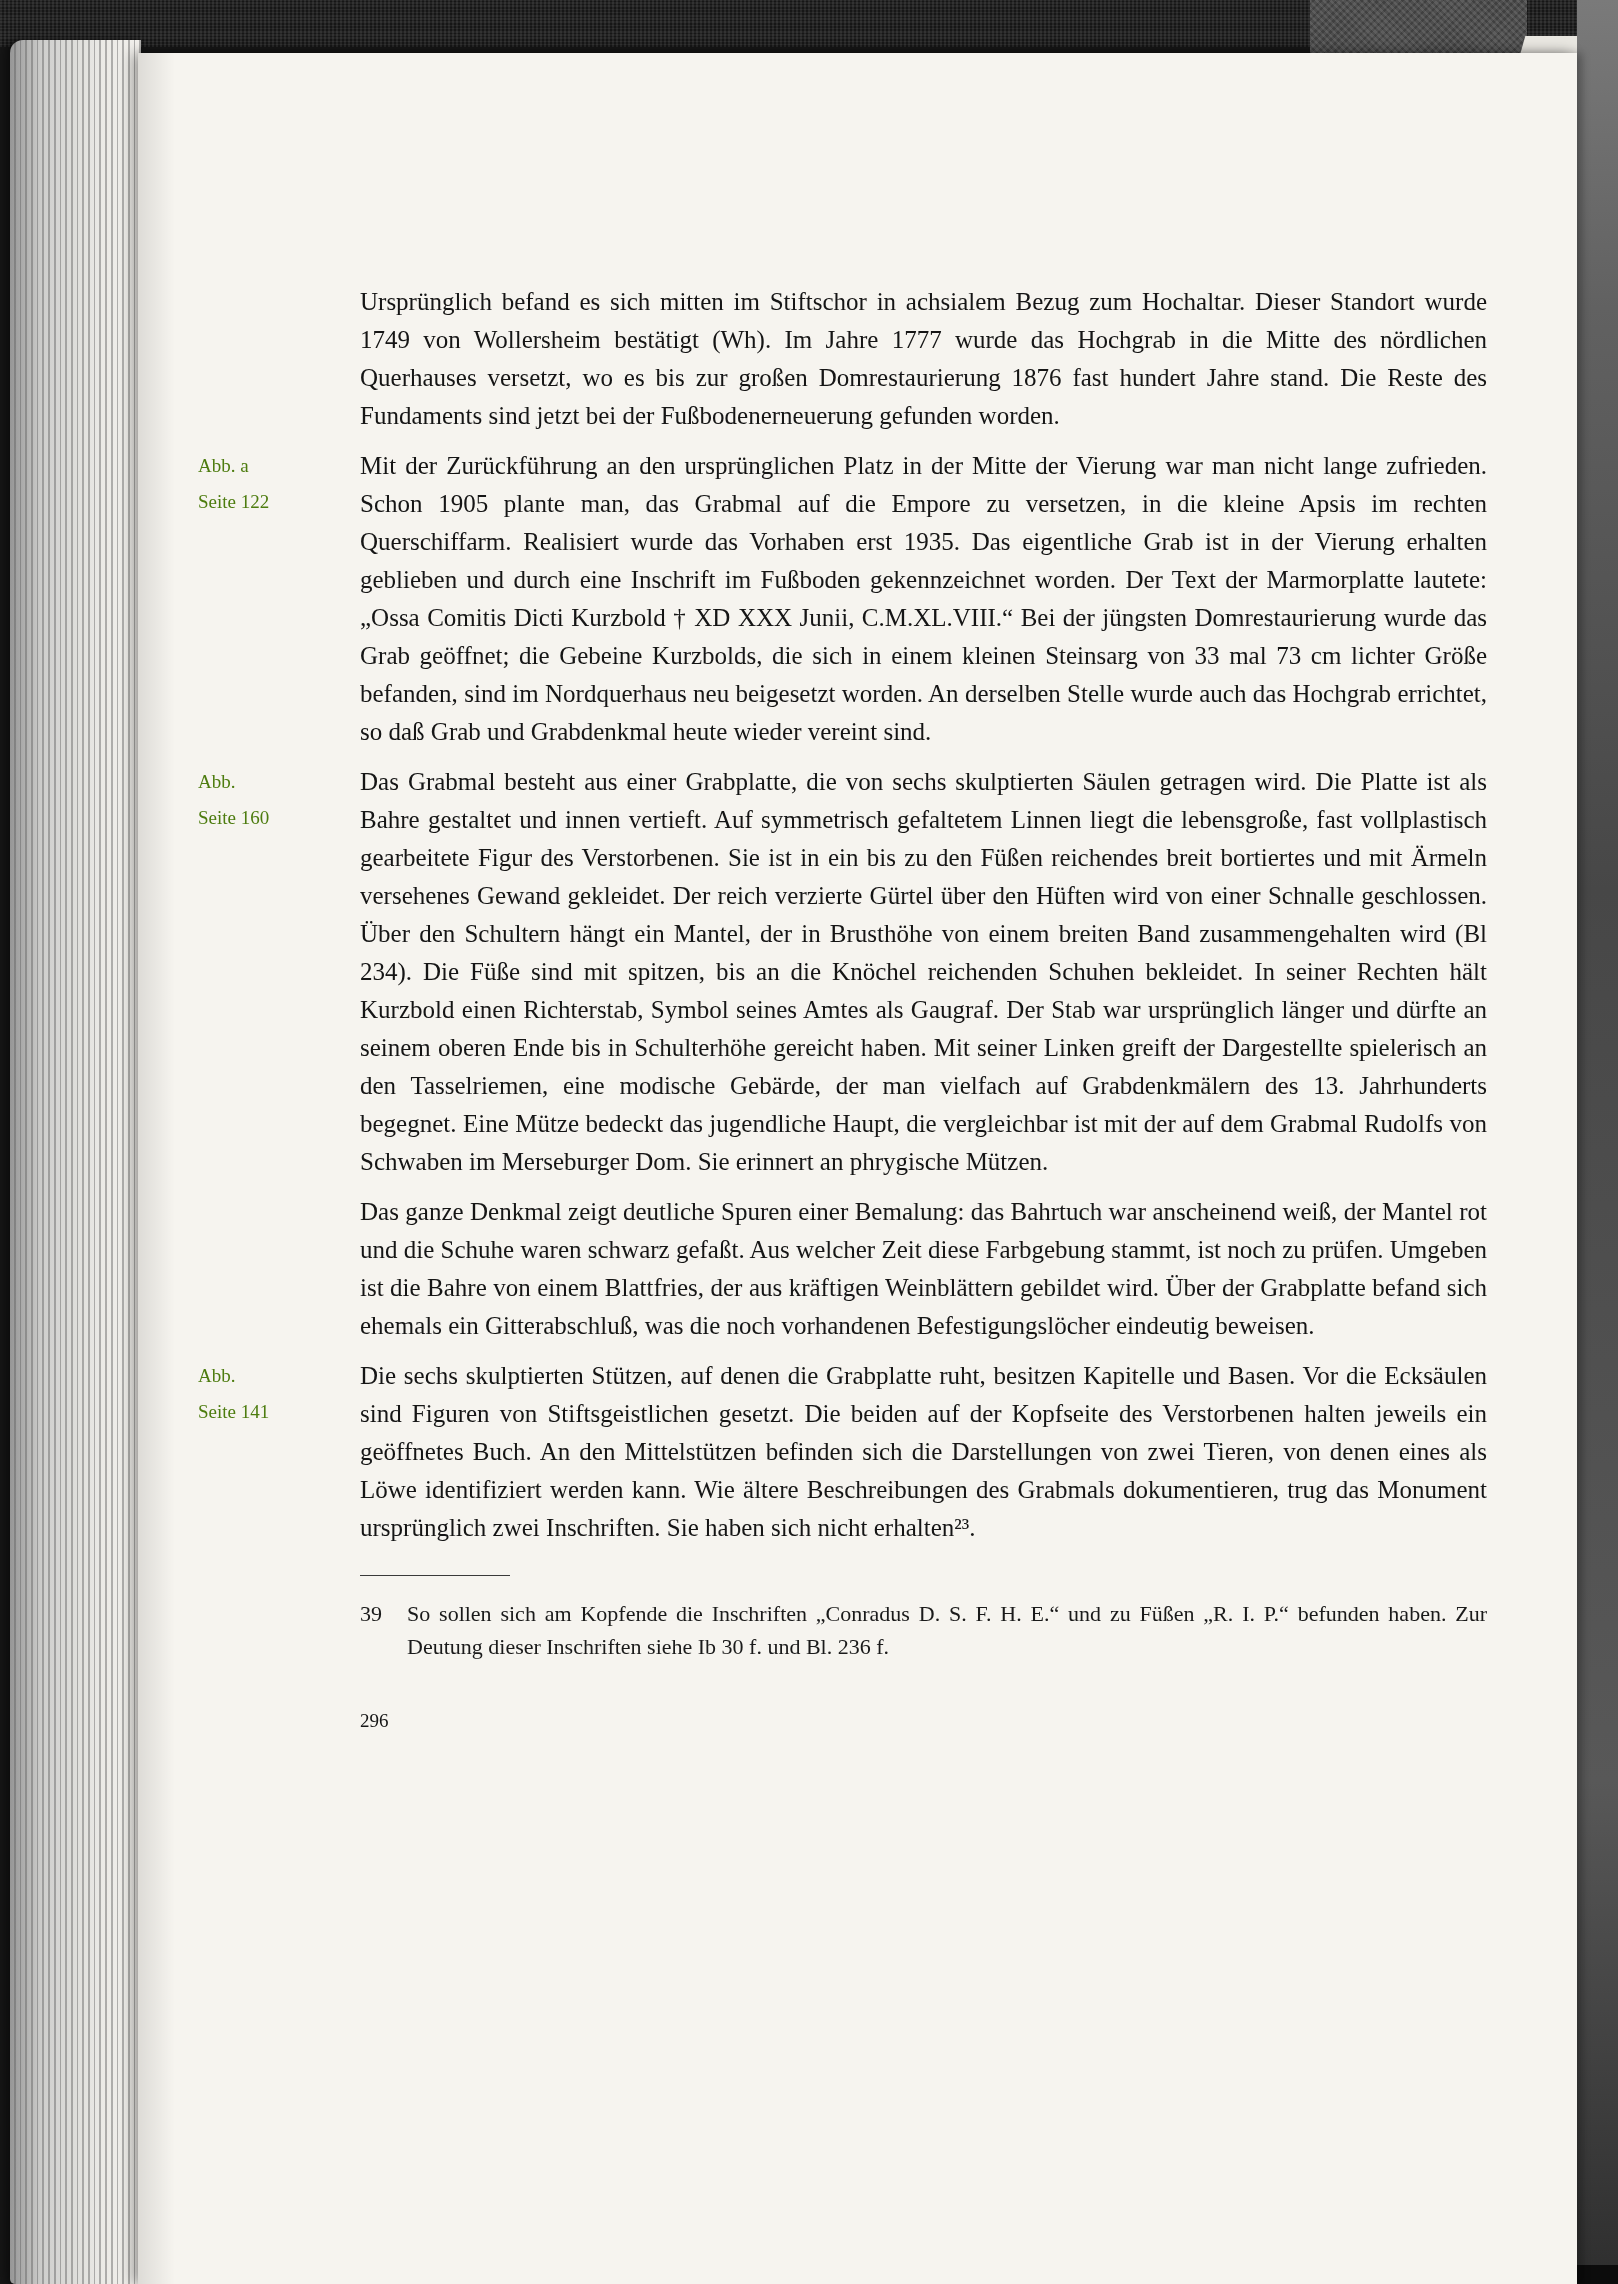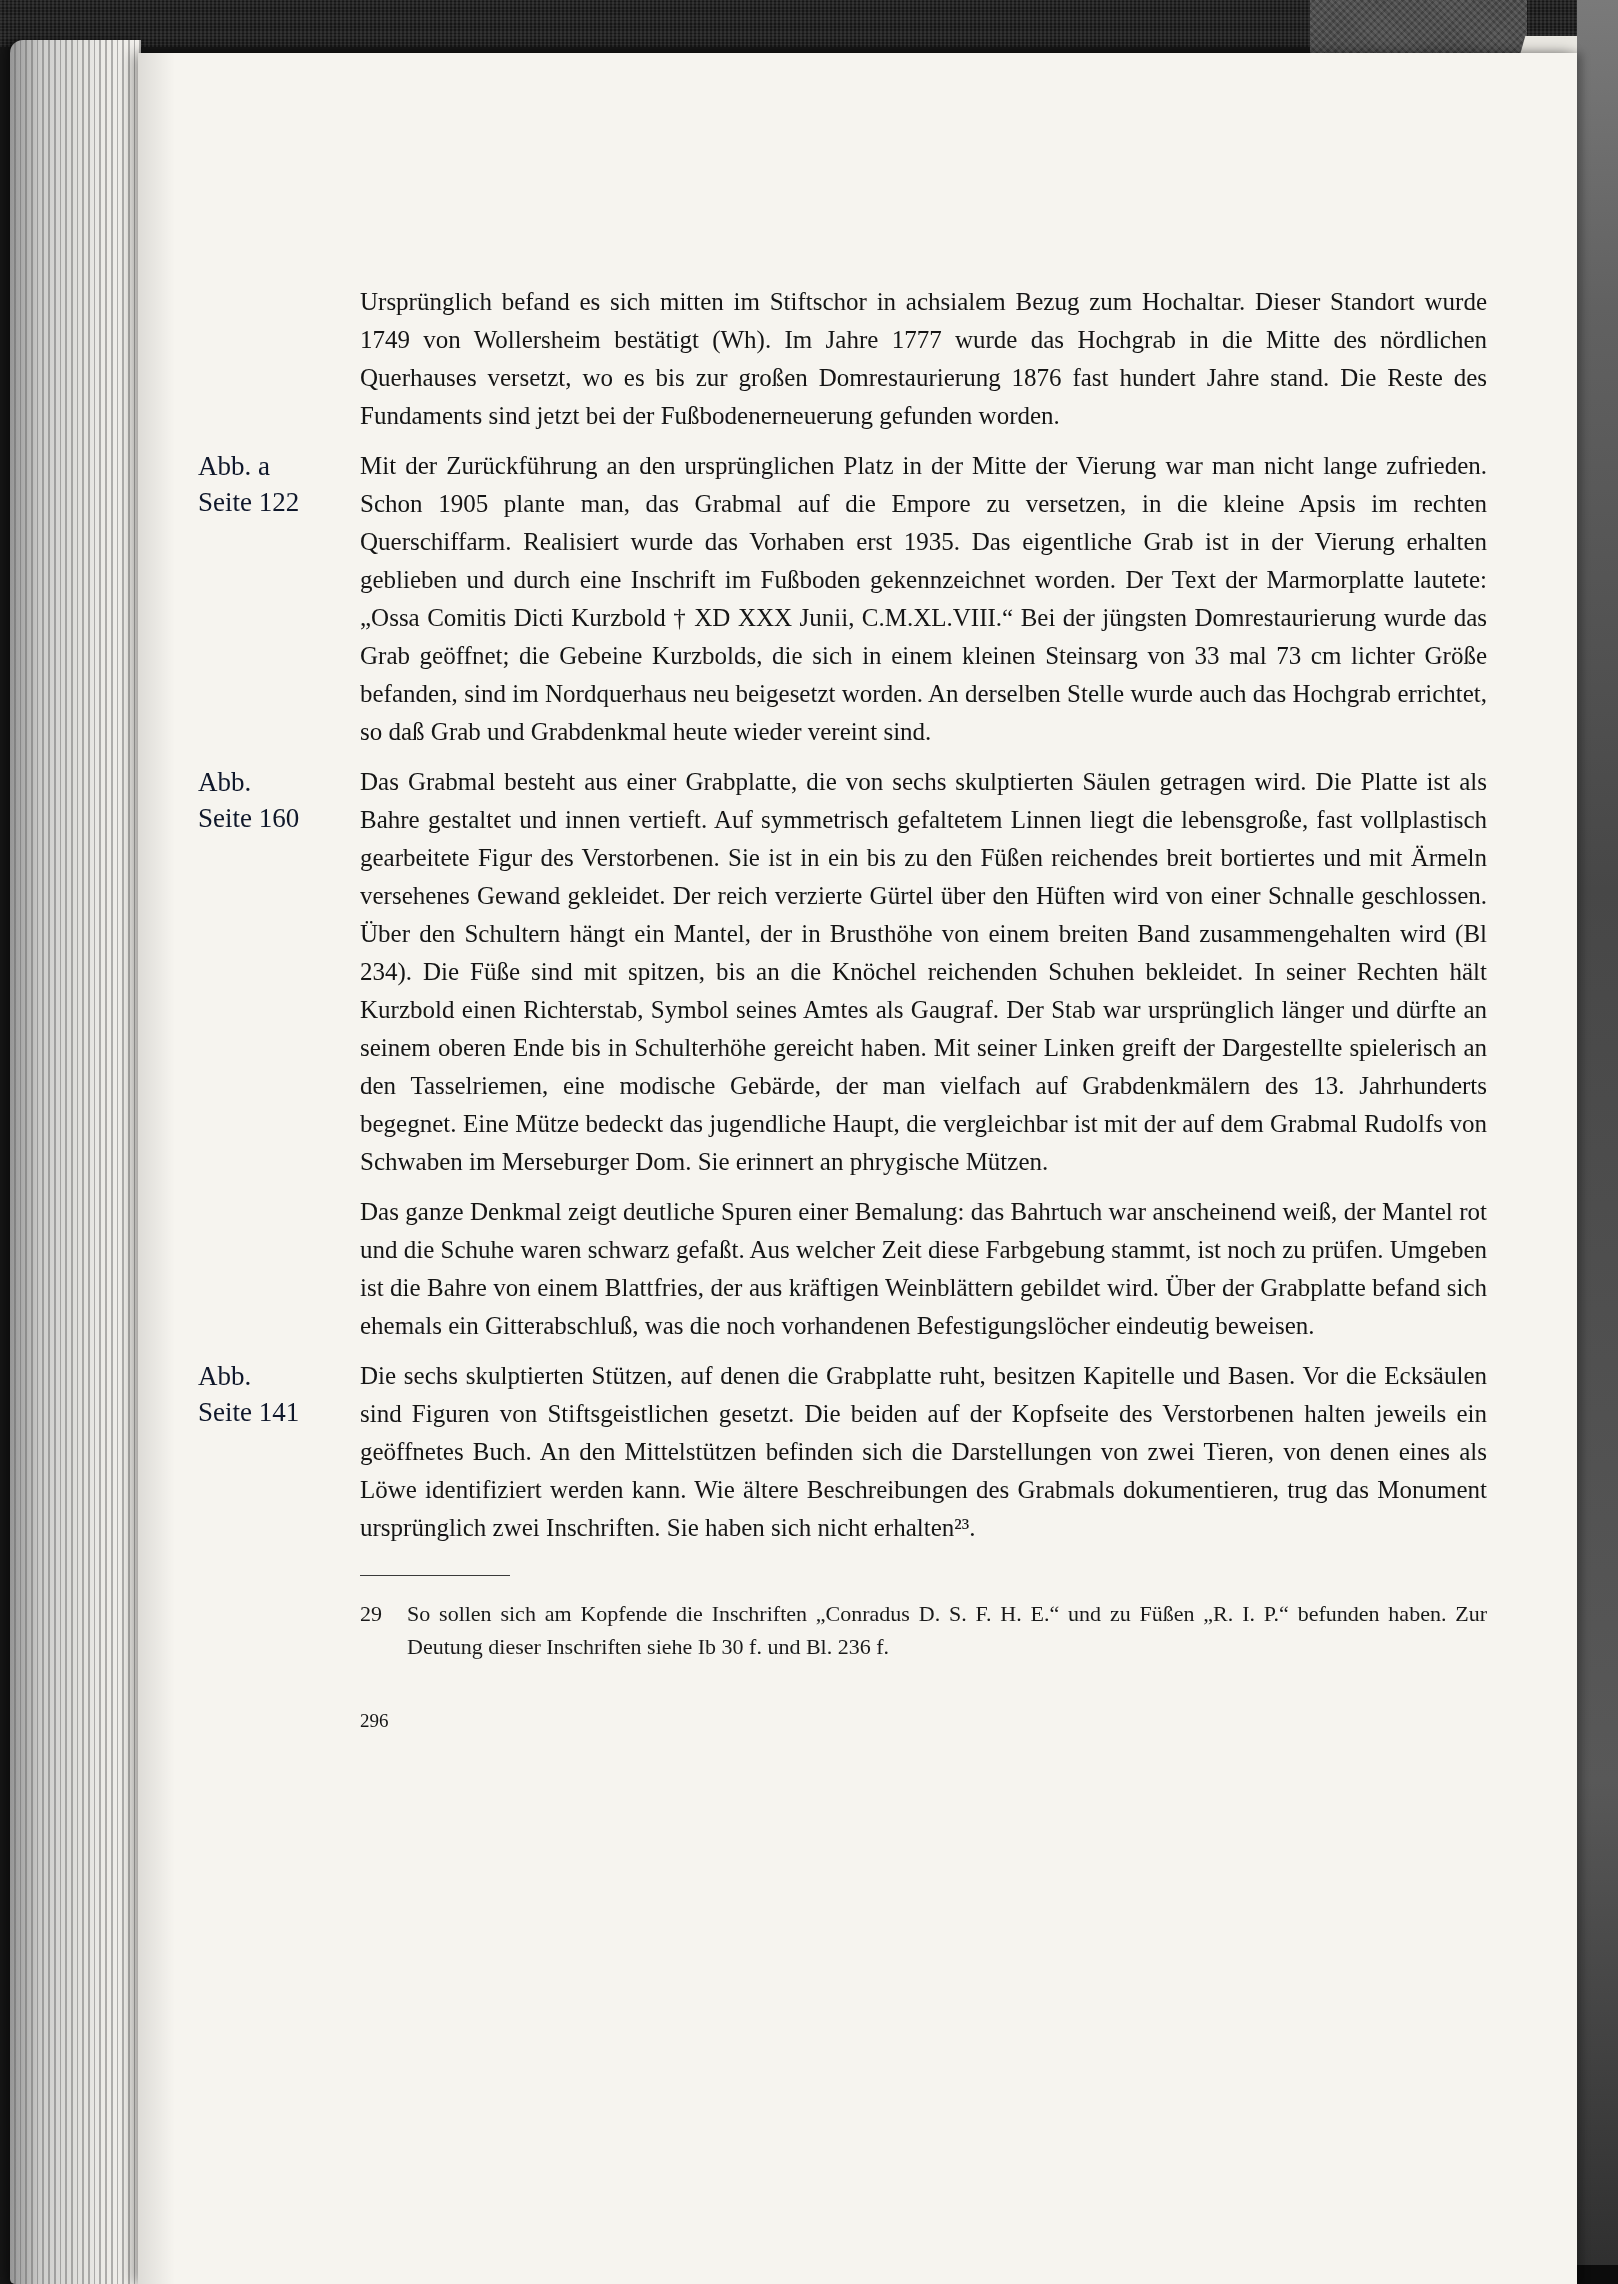--- a/index.html
+++ b/index.html
@@ -65,22 +65,22 @@
 
   .text-area{
     position:absolute;left:60px;top:230px;width:1289px;
     color:#151515;
   }
   .section{
     display:grid;grid-template-columns:162px 1127px;
     margin:0 0 12px 0;
   }
   .margin-note{
-    font-size:27px;line-height:36px;padding-top:0.8px;
-    color:#0f172a;
+    font-size:19px;line-height:36px;padding-top:0.8px;
+    color:#4d7c0f;
   }
   .margin-note div{white-space:nowrap;}
   .para{
     font-size:25px;line-height:38px;margin:0;
     text-align:justify;text-justify:inter-word;
     hyphens:auto;-webkit-hyphens:auto;
     color:#151515;
   }
 
   .footnote-block{margin-left:162px;width:1127px;}
@@ -152,21 +152,21 @@
         <div class="margin-note">
           <div>Abb.</div>
           <div>Seite 141</div>
         </div>
         <p class="para">Die sechs skulptierten Stützen, auf denen die Grabplatte ruht, besitzen Kapitelle und Basen. Vor die Ecksäulen sind Figuren von Stiftsgeistlichen gesetzt. Die beiden auf der Kopfseite des Verstorbenen halten jeweils ein geöffnetes Buch. An den Mittelstützen befinden sich die Darstellungen von zwei Tieren, von denen eines als Löwe identifiziert werden kann. Wie ältere Beschreibungen des Grabmals dokumentieren, trug das Monument ursprünglich zwei Inschriften. Sie haben sich nicht erhalten²³.</p>
       </div>
 
       <div class="footnote-block">
         <div class="footnote-rule"></div>
         <div class="footnote">
-          <span class="fn-number">29</span>
+          <span class="fn-number">39</span>
           <span class="fn-text">So sollen sich am Kopfende die Inschriften „Conradus D. S. F. H. E.“ und zu Füßen „R. I. P.“ befunden haben. Zur Deutung dieser Inschriften siehe Ib 30 f. und Bl. 236 f.</span>
         </div>
       </div>
 
       <div class="page-num">296</div>
 
     </div>
   </div>
 
 </div>

